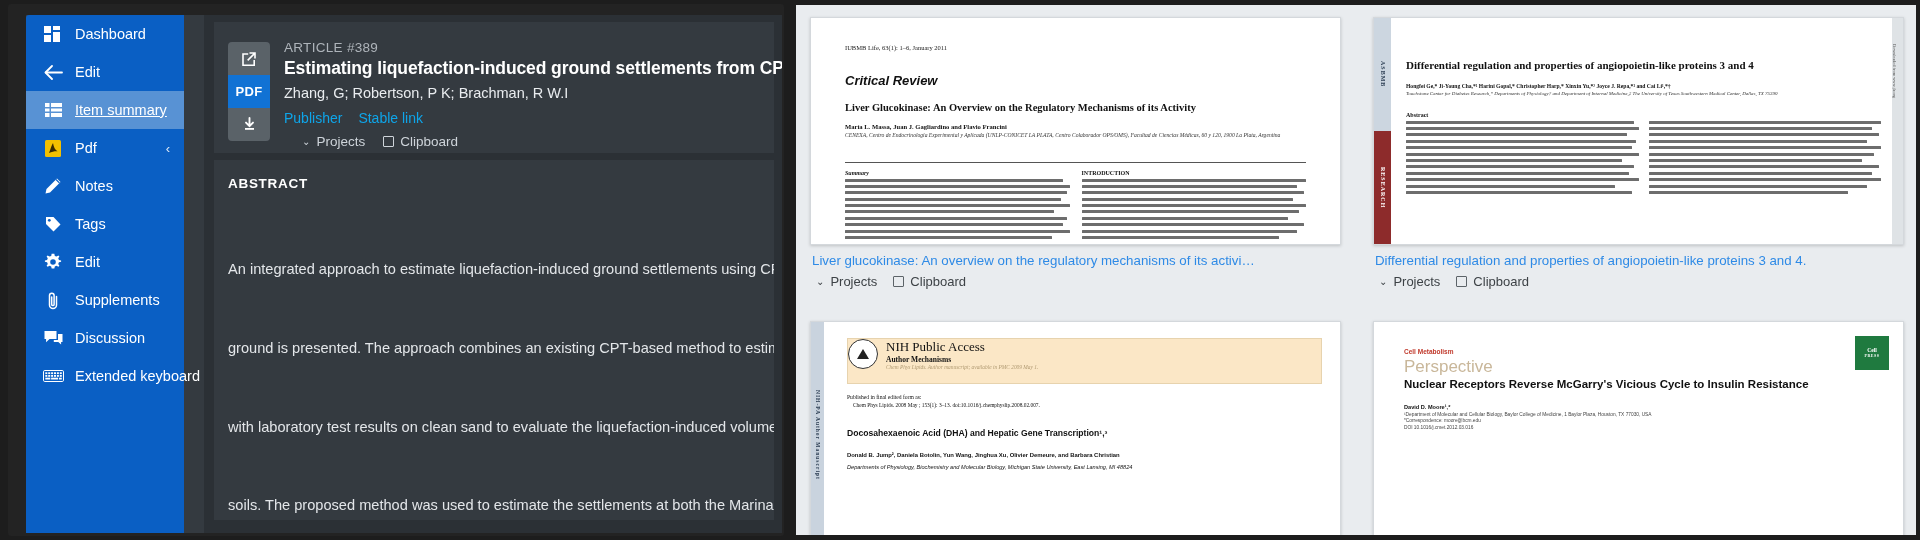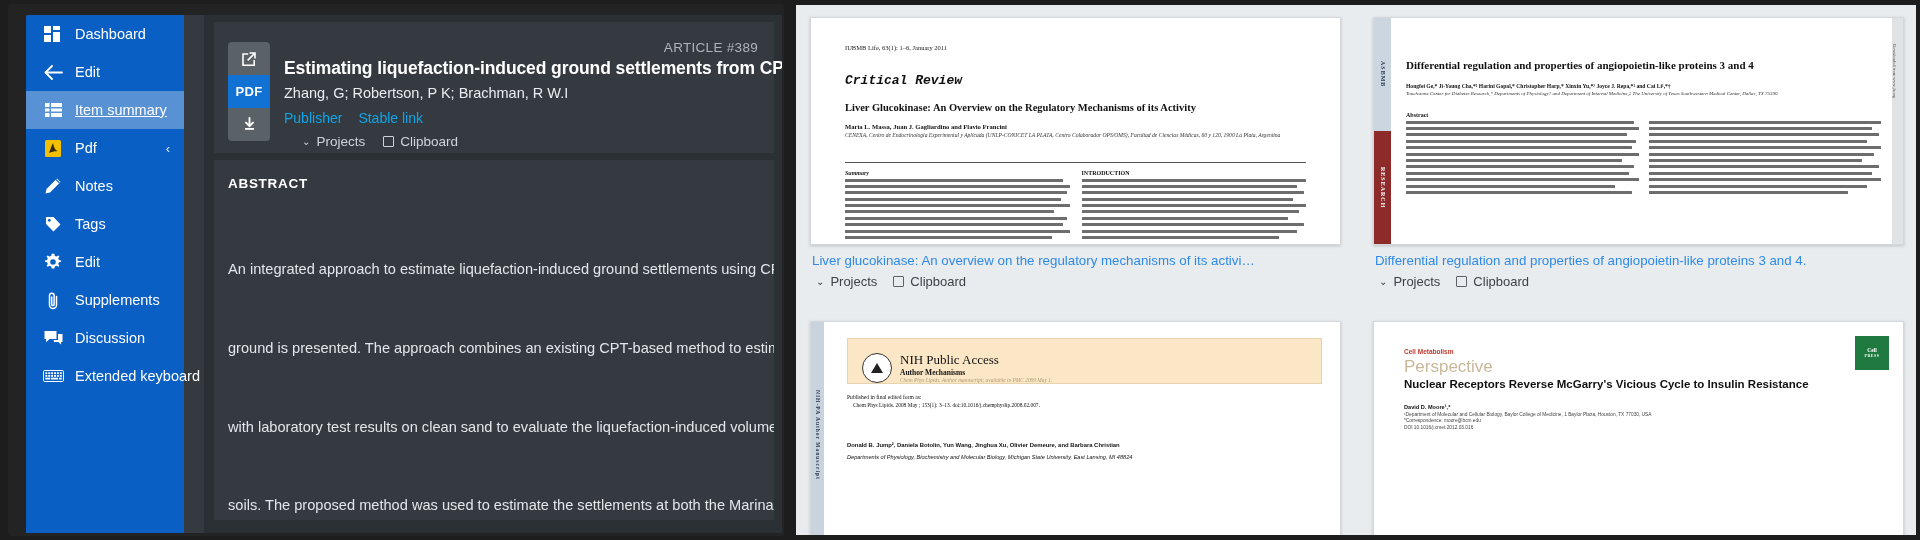--- a/index.html
+++ b/index.html
@@ -57,21 +57,21 @@
   .pdf-stack { width: 42px; flex: none; padding-top: 6px; }
   .pdf-btn {
     width: 42px; height: 33px; display: flex; align-items: center;
     justify-content: center; background: #5a6268; color: #fff; cursor: pointer;
   }
   .pdf-btn.mid { background: #1172d4; font-size: 13px; font-weight: 600; letter-spacing: .3px; }
   .pdf-btn:first-child { border-radius: 4px 4px 0 0; }
   .pdf-btn:last-child { border-radius: 0 0 4px 4px; }
 
   .hdr-text { flex: 1; min-width: 0; padding-top: 4px; }
-  .art-num { color: #aeb4ba; font-size: 13.5px; letter-spacing: .3px; margin-bottom: 3px; text-align: right; }
+  .art-num { color: #aeb4ba; font-size: 13.5px; letter-spacing: .3px; margin-bottom: 3px; }
   .art-title {
     color: #ffffff; font-size: 17.5px; font-weight: bold; white-space: nowrap;
     margin-bottom: 6px; letter-spacing: -.1px;
   }
   .art-authors { color: #e9ecef; font-size: 14.5px; margin-bottom: 9px; white-space: nowrap; }
   .art-links { display: flex; gap: 16px; margin-bottom: 8px; }
   .art-links a { color: #0ea5e9; font-size: 14px; text-decoration: none; cursor: pointer; }
   .chiprow { display: flex; align-items: center; gap: 18px; padding-left: 18px; }
   .chip { display: flex; align-items: center; gap: 6px; color: #ced4da; font-size: 13.5px; cursor: pointer; }
   .chip .caret { font-size: 10px; color: #ced4da; }
@@ -114,21 +114,21 @@
   }
   .chiprow-light { display: flex; align-items: center; gap: 16px; padding-left: 4px; }
   .chip-light { display: flex; align-items: center; gap: 6px; color: #3d4246; font-size: 13px; cursor: pointer; }
   .chip-light .caret { font-size: 10px; }
   .chkbox-dark { width: 11px; height: 11px; border: 1.5px solid #5c6368; border-radius: 1px; display: inline-block; }
 
   
   .paper { position: absolute; inset: 0; color: #111; }
   .p-pad { padding: 26px 34px 0 34px; }
   .p-journal { font-family: "Liberation Serif", serif; font-size: 6.5px; margin-bottom: 22px; color: #222; }
-  .p-kicker { font-family: Liberation Mono, monospace; font-style: italic; font-weight: bold; font-size: 13px; margin-bottom: 13px; }
+  .p-kicker { font-family: Liberation Sans, sans-serif; font-style: italic; font-weight: bold; font-size: 13px; margin-bottom: 13px; }
   .p-title { font-family: "Liberation Serif", serif; font-weight: bold; font-size: 10.5px; line-height: 14px; margin-bottom: 8px; }
   .p-authors { font-family: "Liberation Serif", serif; font-weight: bold; font-size: 6.6px; margin-bottom: 2px; }
   .p-affil { font-family: "Liberation Serif", serif; font-style: italic; font-size: 5.6px; line-height: 7.5px; color: #333; }
   .p-rule { border-top: 1px solid #555; margin: 22px 0 7px 0; }
   .p-sec { font-family: "Liberation Serif", serif; font-weight: bold; font-style: italic; font-size: 6px; margin-bottom: 3px; }
   .p-lines { }
   .p-line { height: 3px; background: #6d6d6d; margin-bottom: 3.4px; border-radius: .5px; }
   .p-cols { display: flex; gap: 12px; }
   .p-col { flex: 1; }
 
@@ -146,21 +146,21 @@
     position: absolute; right: 0; top: 0; width: 11px; height: 100%;
     background: #dfe3e6;
   }
   .right-edge-tab span {
     writing-mode: vertical-rl; font-size: 4.4px; color: #555;
     display: block; padding-top: 26px; font-family: "Liberation Serif", serif;
   }
 
   .nih-band {
     margin: 16px 18px 0 36px; background: #fbe7c6; border: 1px solid #e7d3ae;
-    height: 46px; display: flex; align-items: flex-end; padding: 0 14px; gap: 8px;
+    height: 46px; display: flex; align-items: flex-start; padding: 0 0; gap: 8px;
   }
   .nih-seal {
     width: 30px; height: 30px; border-radius: 50%; border: 1.4px solid #333;
     display: flex; align-items: center; justify-content: center; flex: none;
     background: #fff;
   }
   .nih-seal .tri {
     width: 0; height: 0; border-left: 6px solid transparent;
     border-right: 6px solid transparent; border-bottom: 10px solid #222;
   }
@@ -521,20 +521,21 @@
               <div>
                 <div class="nih-t1">NIH Public Access</div>
                 <div class="nih-t2">Author Mechanisms</div>
                 <div class="nih-t3">Chem Phys Lipids. Author manuscript; available in PMC 2009 May 1.</div>
               </div>
             </div>
             <div style="padding:10px 18px 0 36px">
               <div style="font-family:'Liberation Serif',serif;font-size:5.6px;margin-bottom:2px">Published in final edited form as:</div>
               <div style="font-family:'Liberation Serif',serif;font-size:5.4px;padding-left:6px">Chem Phys Lipids. 2008 May ; 153(1): 3–13. doi:10.1016/j.chemphyslip.2008.02.007.</div>
               <div style="height:20px"></div>
+              <div style="font-family:'Liberation Sans',sans-serif;font-weight:bold;font-size:8.6px">Docosahexaenoic Acid (DHA) and Hepatic Gene Transcription¹,³</div>
               <div style="height:13px"></div>
               <div style="font-family:'Liberation Sans',sans-serif;font-size:5.9px;font-weight:bold;line-height:8.6px">Donald B. Jump², Daniela Botolin, Yun Wang, Jinghua Xu, Olivier Demeure, and Barbara Christian</div>
               <div style="font-family:'Liberation Sans',sans-serif;font-style:italic;font-size:5.6px;line-height:8px;margin-top:3px">Departments of Physiology, Biochemistry and Molecular Biology, Michigan State University, East Lansing, MI 48824</div>
             </div>
           </div>
         </div>
 
       </div>
 
       <div class="thumb-cell">

